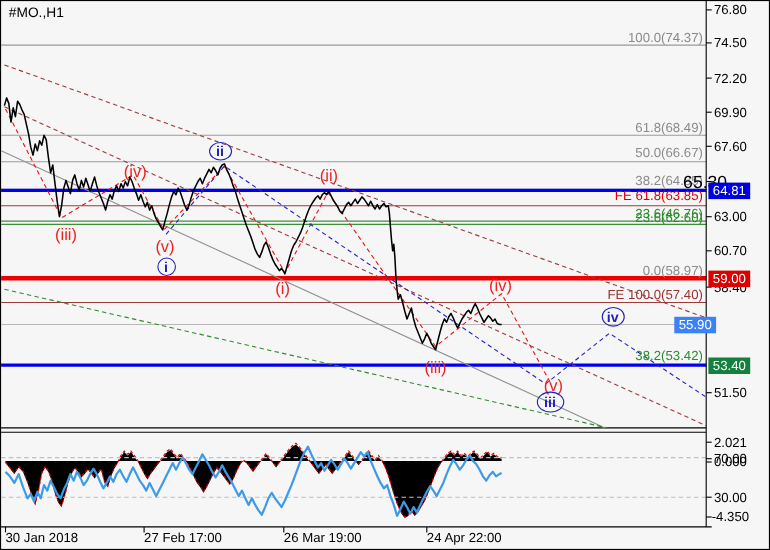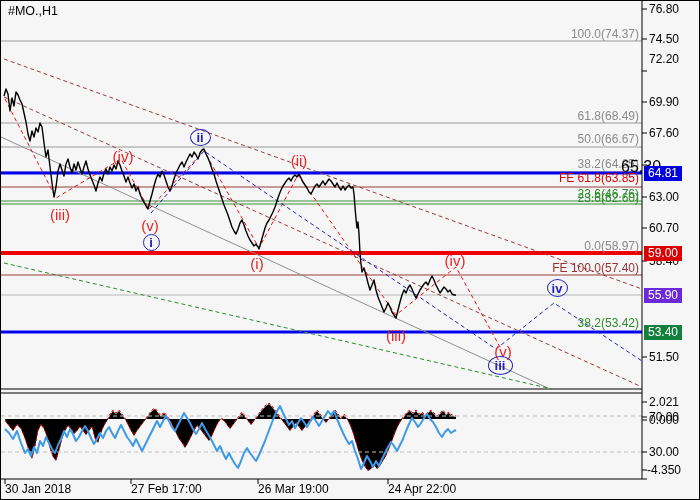--- a/index.html
+++ b/index.html
@@ -79,31 +79,31 @@
       <div class="lbl" style="font-size: 12px; color: rgb(138, 138, 138); right: 60px; top: 132px;">50.0(66.67)</div>
       <div class="lbl" style="font-size: 12px; color: rgb(138, 138, 138); right: 60px; top: 157px;">38.2(64.85)</div>
       <div class="lbl" style="font-size: 12px; color: rgb(221, 0, 0); right: 60px; top: 171px;">FE 61.8(63.85)</div>
       <div class="lbl" style="font-size: 12px; color: rgb(46, 139, 46); right: 60px; top: 187px;">23.6(46.76)</div>
       <div class="lbl" style="font-size: 12px; color: rgb(46, 139, 46); right: 60px; top: 191px;">23.6(62.60)</div>
       <div class="lbl" style="font-size: 12px; color: rgb(138, 138, 138); right: 60px; top: 239px; text-align: right;">0.0(58.97)</div>
       <div class="lbl" style="font-size: 12px; color: rgb(153, 51, 51); right: 60px; top: 261px;">FE 100.0(57.40)</div>
       <div class="lbl" style="font-size: 12px; color: rgb(46, 139, 46); right: 60px; top: 316px;">38.2(53.42)</div>
       <div class="lbl" style="font-size: 12px; color: rgb(0, 0, 0); left: 648px; top: 2px;">76.80</div>
       <div class="lbl" style="font-size: 12px; color: rgb(0, 0, 0); left: 648px; top: 32px;">74.50</div>
-      <div class="lbl" style="font-size: 12px; color: rgb(0, 0, 0); left: 648px; top: 52px;">72.20</div>
+      <div class="lbl" style="font-size: 12px; color: rgb(0, 0, 0); left: 648px; top: 64px;">72.20</div>
       <div class="lbl" style="font-size: 12px; color: rgb(0, 0, 0); left: 648px; top: 95px;">69.90</div>
       <div class="lbl" style="font-size: 12px; color: rgb(0, 0, 0); left: 648px; top: 126px;">67.60</div>
       <div class="lbl" style="font-size: 16px; color: rgb(0, 0, 0); left: 620px; top: 158px;">65.30</div>
       <div class="lbl" style="font-size: 12px; color: rgb(0, 0, 0); left: 648px; top: 190px;">63.00</div>
       <div class="lbl" style="font-size: 12px; color: rgb(0, 0, 0); left: 648px; top: 221px;">60.70</div>
       <div class="lbl" style="font-size: 12px; color: rgb(0, 0, 0); left: 648px; top: 254px;">58.40</div>
       <div class="lbl" style="font-size: 12px; color: rgb(0, 0, 0); left: 648px; top: 350px;">51.50</div>
       <div class="lbl badge" style="font-size: 12px; background: rgb(0, 0, 221); left: 643px; top: 165px;">64.81</div>
       <div class="lbl badge" style="font-size: 12px; background: rgb(221, 0, 0); left: 643px; top: 245px;">59.00</div>
-      <div class="lbl badge" style="font-size: 12px; background: #6d28d9; left: 643px; top: 287px;">55.90</div>
+      <div class="lbl badge" style="font-size: 12px; background: #3b82f6; left: 612px; top: 287px;">55.90</div>
       <div class="lbl badge" style="font-size: 12px; background: #15803d; left: 643px; top: 324px;">53.40</div>
       <div class="lbl" style="font-size: 12px; color: rgb(0, 0, 0); left: 648px; top: 395px;">2.021</div>
       <div class="lbl" style="font-size: 12px; color: rgb(0, 0, 0); left: 648px; top: 410px;">70.00</div>
       <div class="lbl" style="font-size: 12px; color: rgb(0, 0, 0); left: 648px; top: 413px;">0.000</div>
       <div class="lbl" style="font-size: 12px; color: rgb(0, 0, 0); left: 648px; top: 445px;">30.00</div>
       <div class="lbl" style="font-size: 12px; color: rgb(0, 0, 0); left: 646px; top: 463px;">-4.350</div>
       <div class="lbl" style="font-size: 12px; color: rgb(0, 0, 0); left: 4px; top: 482px;">30 Jan 2018</div>
       <div class="lbl" style="font-size: 12px; color: rgb(0, 0, 0); left: 130px; top: 482px;">27 Feb 17:00</div>
       <div class="lbl" style="font-size: 12px; color: rgb(0, 0, 0); left: 257px; top: 482px;">26 Mar 19:00</div>
       <div class="lbl" style="font-size: 12px; color: rgb(0, 0, 0); left: 387px; top: 482px;">24 Apr 22:00</div>

